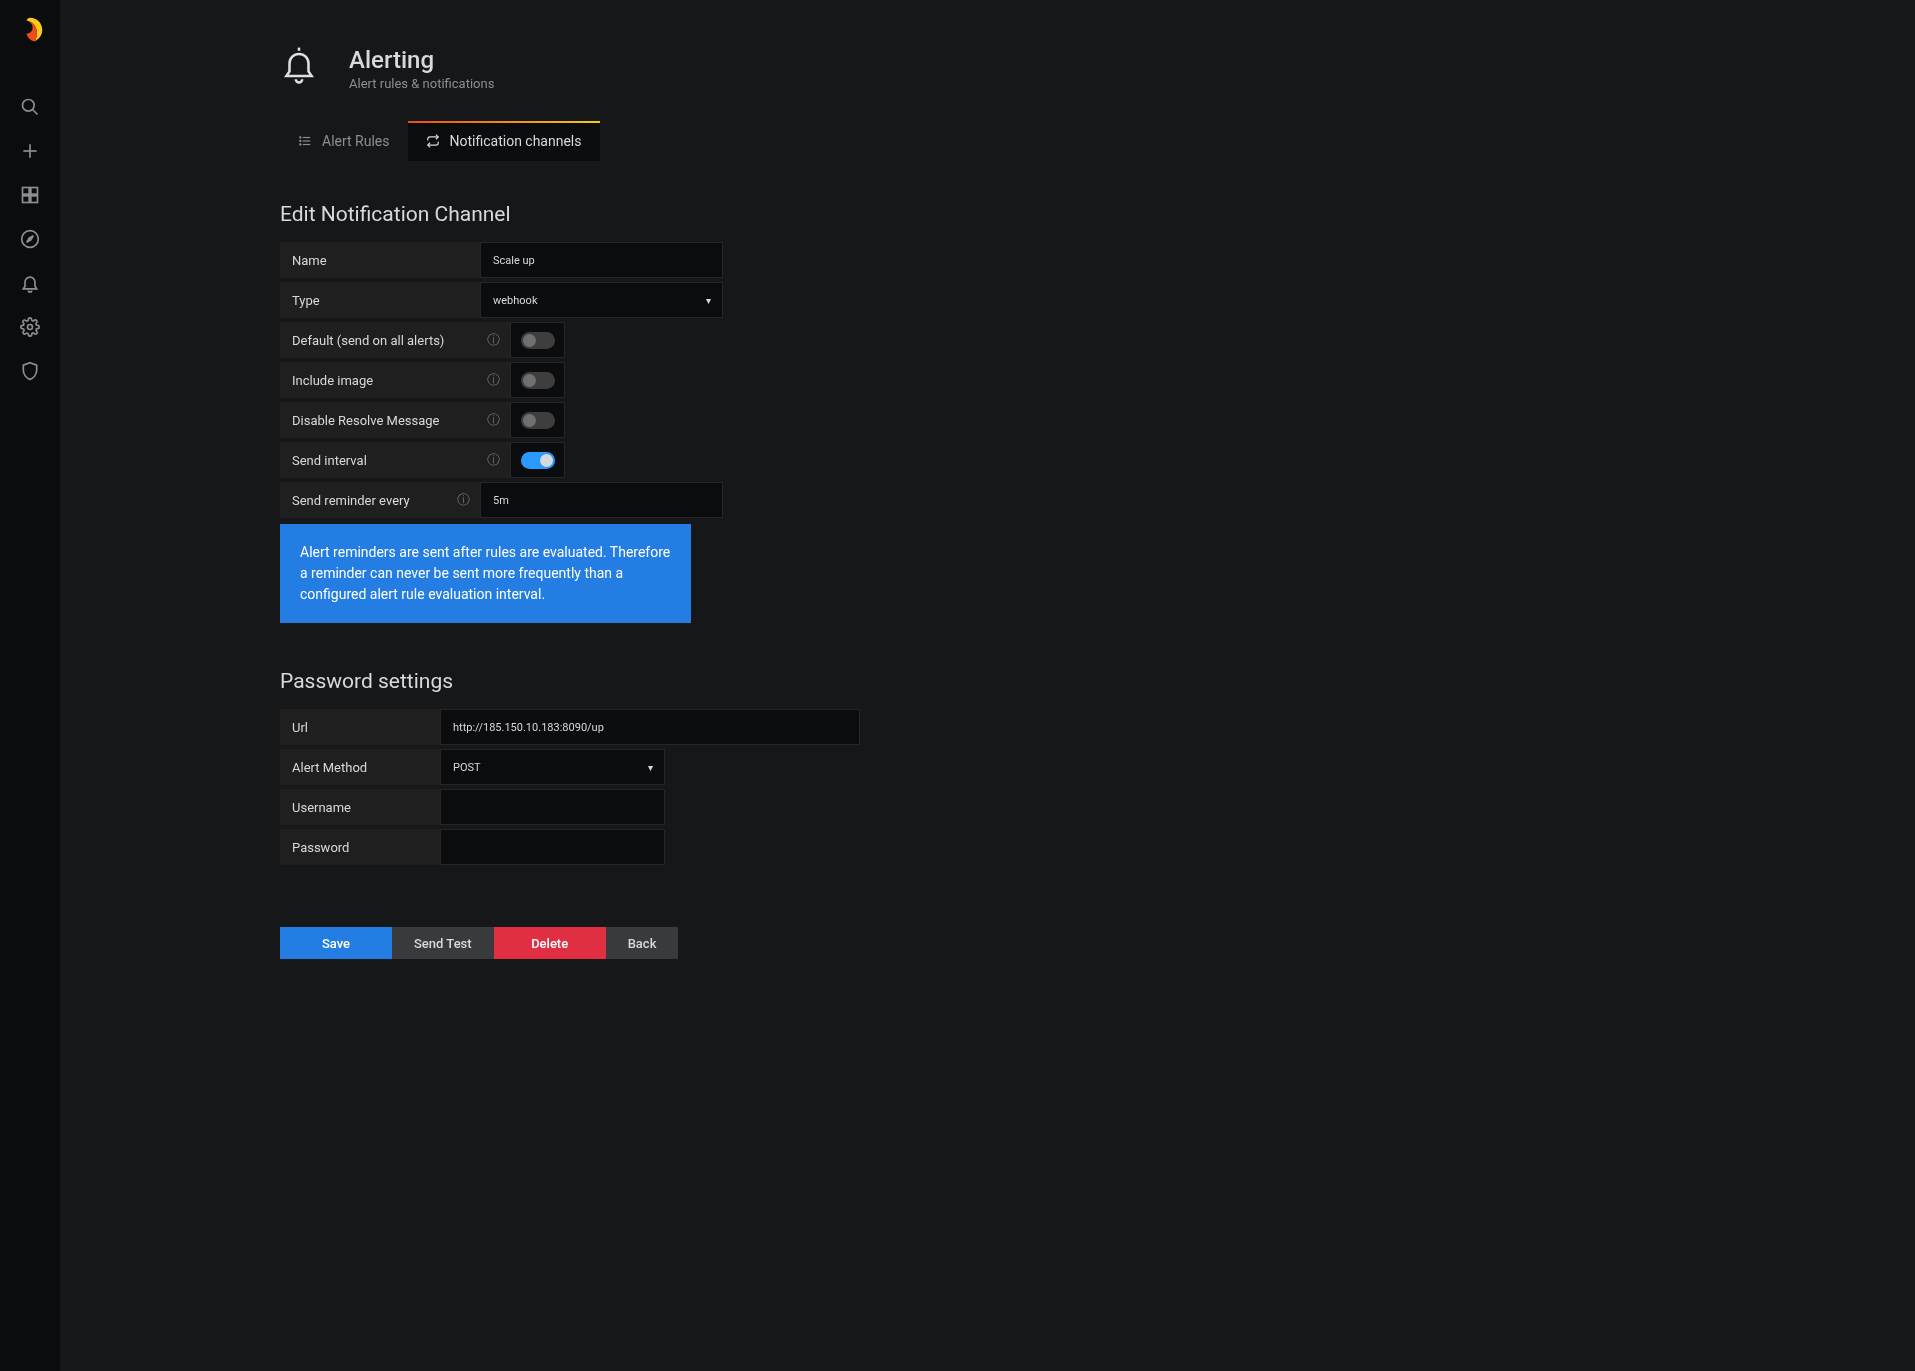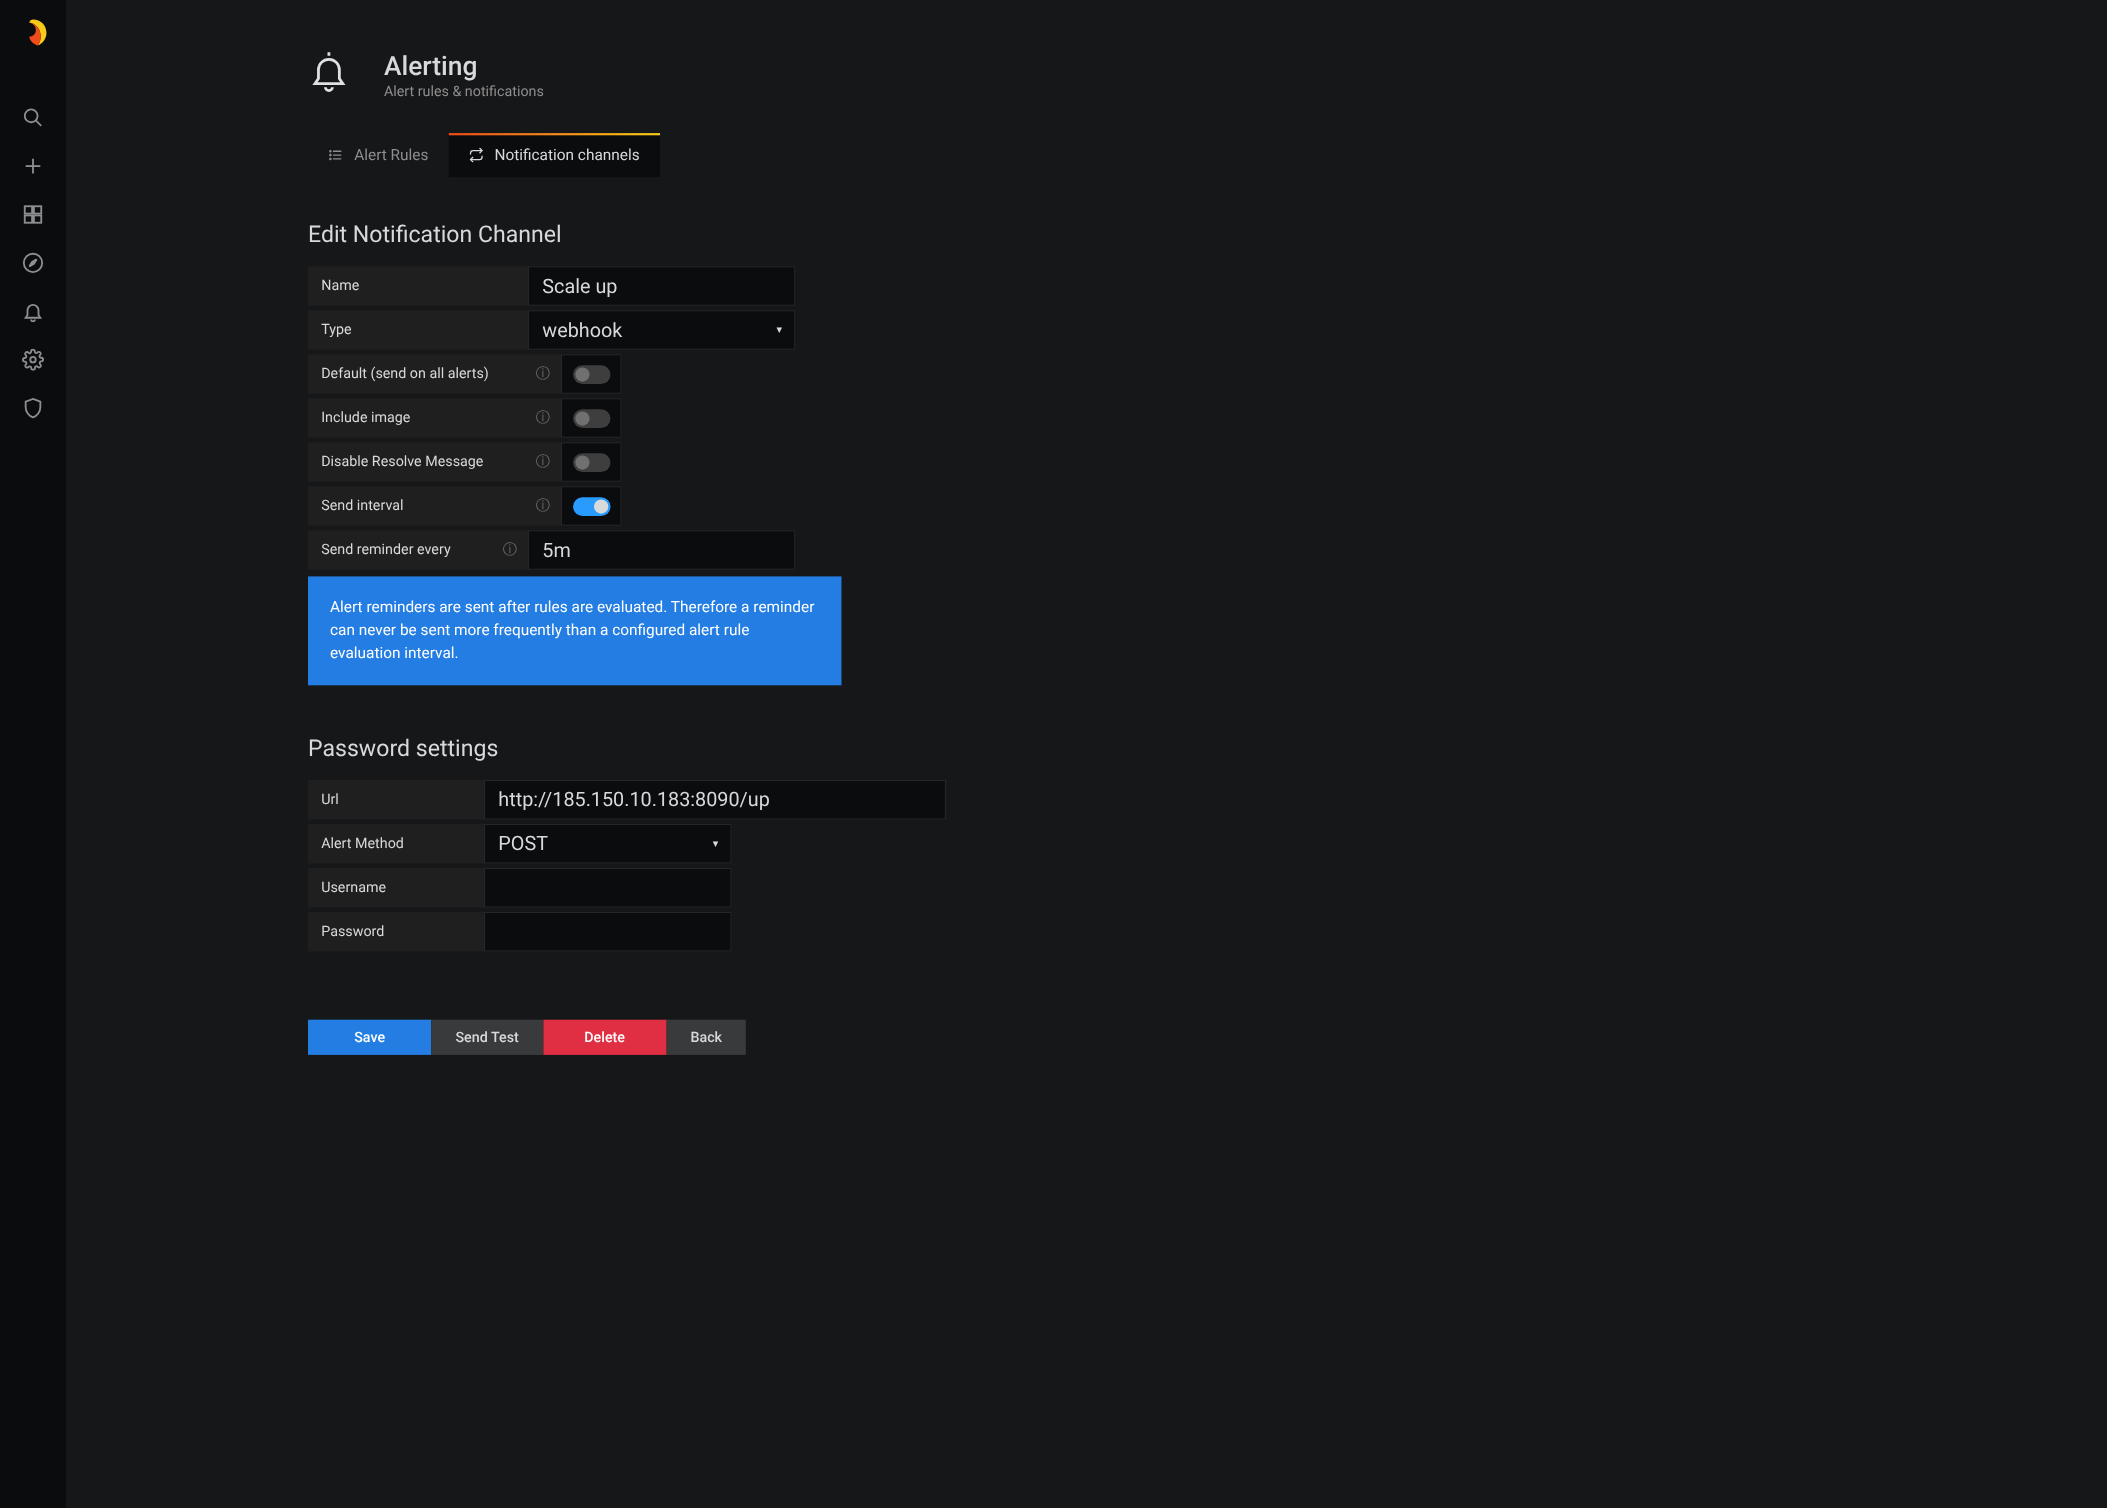--- a/index.html
+++ b/index.html
@@ -121,21 +121,21 @@
   right: 10px;
   color: #6e6e6e;
   font-size: 13px;
 }
 .form-input, .form-select {
   background: #0b0c0e;
   border: 1px solid #262628;
   color: #d8d9da;
   height: 36px;
   padding: 0 12px;
-  font-size: 18px;
+  font-size: 11px;
   font-family: inherit;
 }
 .form-input.w240 { width: 243px; }
 .form-input.w420 { width: 420px; }
 .form-input.w225 { width: 225px; }
 .form-select {
   width: 243px;
   appearance: none;
   position: relative;
 }
@@ -176,21 +176,21 @@
   background: #707070;
 }
 .toggle.on { background: #299bff; }
 .toggle.on .knob { left: auto; right: 2px; background: #d8d9da; }
 .alert-box {
   background: #237de2;
   color: #fff;
   padding: 18px 20px;
   font-size: 14px;
   line-height: 1.5;
-  width: 485px;
+  width: 411px;
   margin-top: 6px;
 }
 .section-gap { height: 46px; }
 .button-row {
   display: flex;
   margin-top: 62px;
 }
 .btn {
   height: 32px;
   padding: 0 22px;

